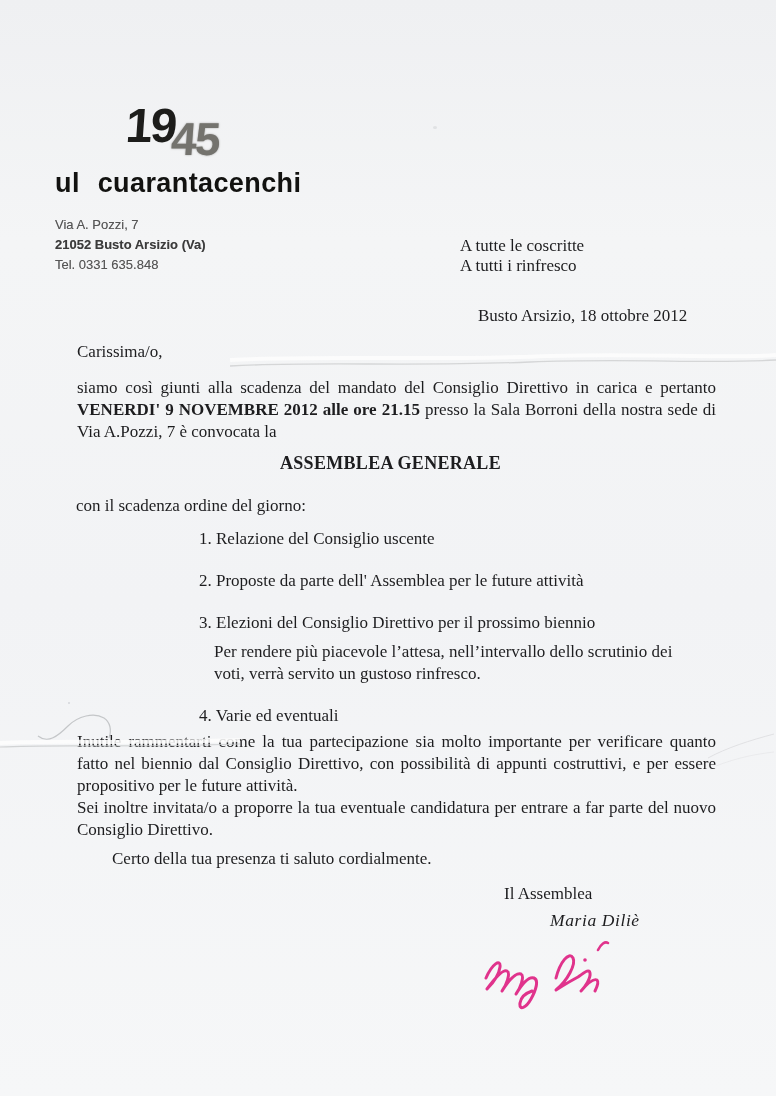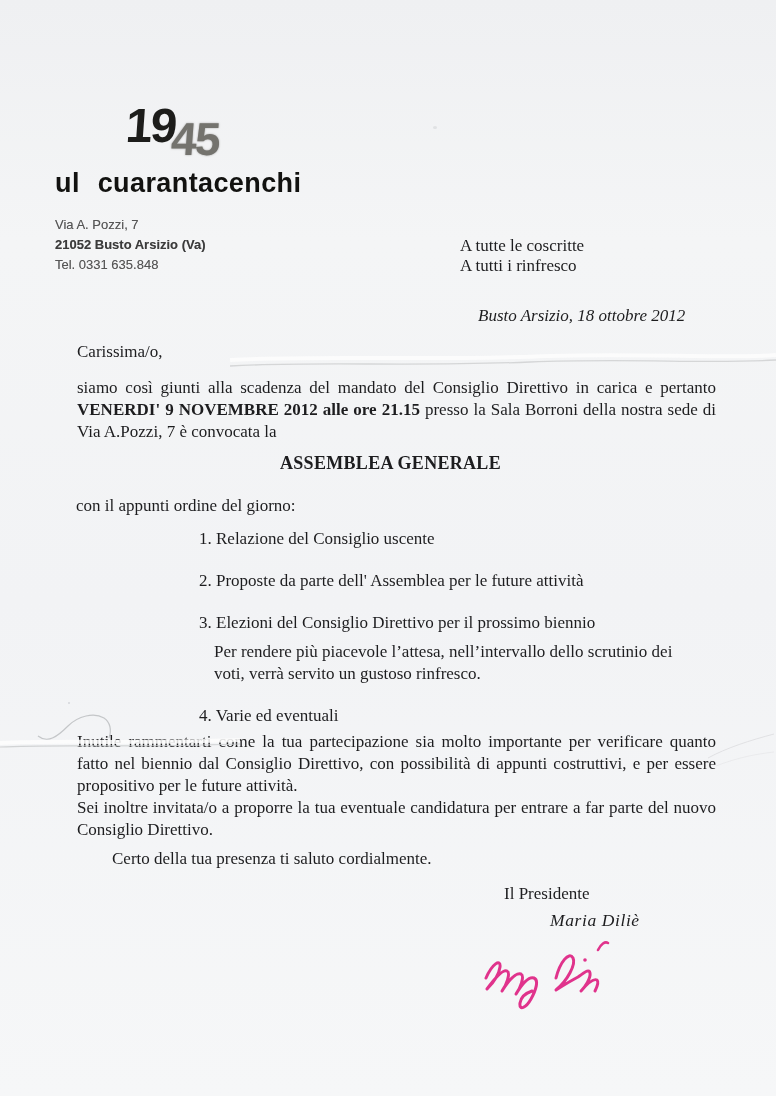--- a/index.html
+++ b/index.html
@@ -38,21 +38,21 @@
   .address {
     left:55px; top:215px;
     font-family:"Liberation Sans","DejaVu Sans",sans-serif;
     font-size:13px; line-height:20px; color:#565656;
     text-shadow:0 0 .6px rgba(90,90,90,.5);
   }
   .address .bold-line { font-weight:700; color:#3b3b3b; }
 
   
   .recipients { left:460px; top:236px; font-size:17px; line-height:20px; }
-  .dateline   { left:478px; top:306px; font-size:17px;font-style:italic; }
+  .dateline   { left:478px; top:306px; font-size:17px; }
 
   
   .salutation { left:77px; top:342px; font-size:17px; }
   .para { font-size:17px; line-height:22px; }
   .justify { text-align:justify; }
   .p1 { left:77px; top:377px; width:639px; }
   .heading { left:280px; top:453px; font-size:18px; font-weight:700; letter-spacing:.3px; }
   .agenda-intro { left:76px; top:496px; font-size:17px; }
   .agenda { left:199px; top:528px; font-size:17px; line-height:22px; }
   .agenda-item { margin-bottom:20px; white-space:nowrap; }
@@ -91,21 +91,21 @@
     <div>A tutti i rinfresco</div>
   </div>
   <div class="abs dateline">Busto Arsizio, 18 ottobre 2012</div>
 
   <div class="abs salutation">Carissima/o,</div>
 
   <p class="abs para justify p1"><span>siamo così giunti alla scadenza del mandato del Consiglio Direttivo in carica e pertanto </span><b>VENERDI' 9 NOVEMBRE 2012 alle ore 21.15</b><span> presso la Sala Borroni della nostra sede di Via A.Pozzi, 7 è convocata la</span></p>
 
   <div class="abs heading">ASSEMBLEA GENERALE</div>
 
-  <div class="abs agenda-intro">con il appunti ordine del giorno:</div>
+  <div class="abs agenda-intro">con il scadenza ordine del giorno:</div>
 
   <div class="abs agenda">
     <div class="agenda-item">
       <span>1.</span>
       <span>Relazione del Consiglio uscente</span>
     </div>
     <div class="agenda-item">
       <span>2.</span>
       <span>Proposte da parte dell' Assemblea per le future attività</span>
     </div>
@@ -117,21 +117,21 @@
     <div class="agenda-item">
       <span>4.</span>
       <span>Varie ed eventuali</span>
     </div>
   </div>
 
   <p class="abs para justify close1">Inutile rammentarti come la tua partecipazione sia molto importante per verificare quanto fatto nel biennio dal Consiglio Direttivo, con possibilità di appunti costruttivi, e per essere propositivo per le future attività.</p>
   <p class="abs para justify close2">Sei inoltre invitata/o a proporre la tua eventuale candidatura per entrare a far parte del nuovo Consiglio Direttivo.</p>
   <div class="abs salute">Certo della tua presenza ti saluto cordialmente.</div>
 
-  <div class="abs sig-role">Il Presidente</div>
+  <div class="abs sig-role">Il Assemblea</div>
   <div class="abs sig-name">Maria Diliè</div>
 
   <svg class="abs sig-svg" width="160" height="85" viewBox="0 0 160 85" fill="none">
     <path d="M18,44 C24,30 33,24 32,33 C31,41 24,50 19,55 C27,44 35,35 39,37 C43,39 38,52 34,57
              C41,46 48,38 53,40 C57,42 52,55 48,60 C54,50 61,42 66,44 C71,46 68,56 63,65
              C58,74 51,77 52,69 C53,63 58,59 64,57" stroke="#e0338c" stroke-width="3" stroke-linecap="round" stroke-linejoin="round"></path>
     <path d="M88,44 C92,28 101,17 105,24 C108,30 100,46 88,56 C96,51 104,46 110,43
              C116,39 121,34 122,39 C123,44 117,53 113,57 C119,50 125,44 129,46 C131,48 129,53 127,57" stroke="#e0338c" stroke-width="3" stroke-linecap="round" stroke-linejoin="round"></path>
     <circle cx="117" cy="26" r="1.8" fill="#e0338c"></circle>
     <path d="M130,16 C133,10 137,7 140,9" stroke="#e0338c" stroke-width="2.6" stroke-linecap="round"></path>

